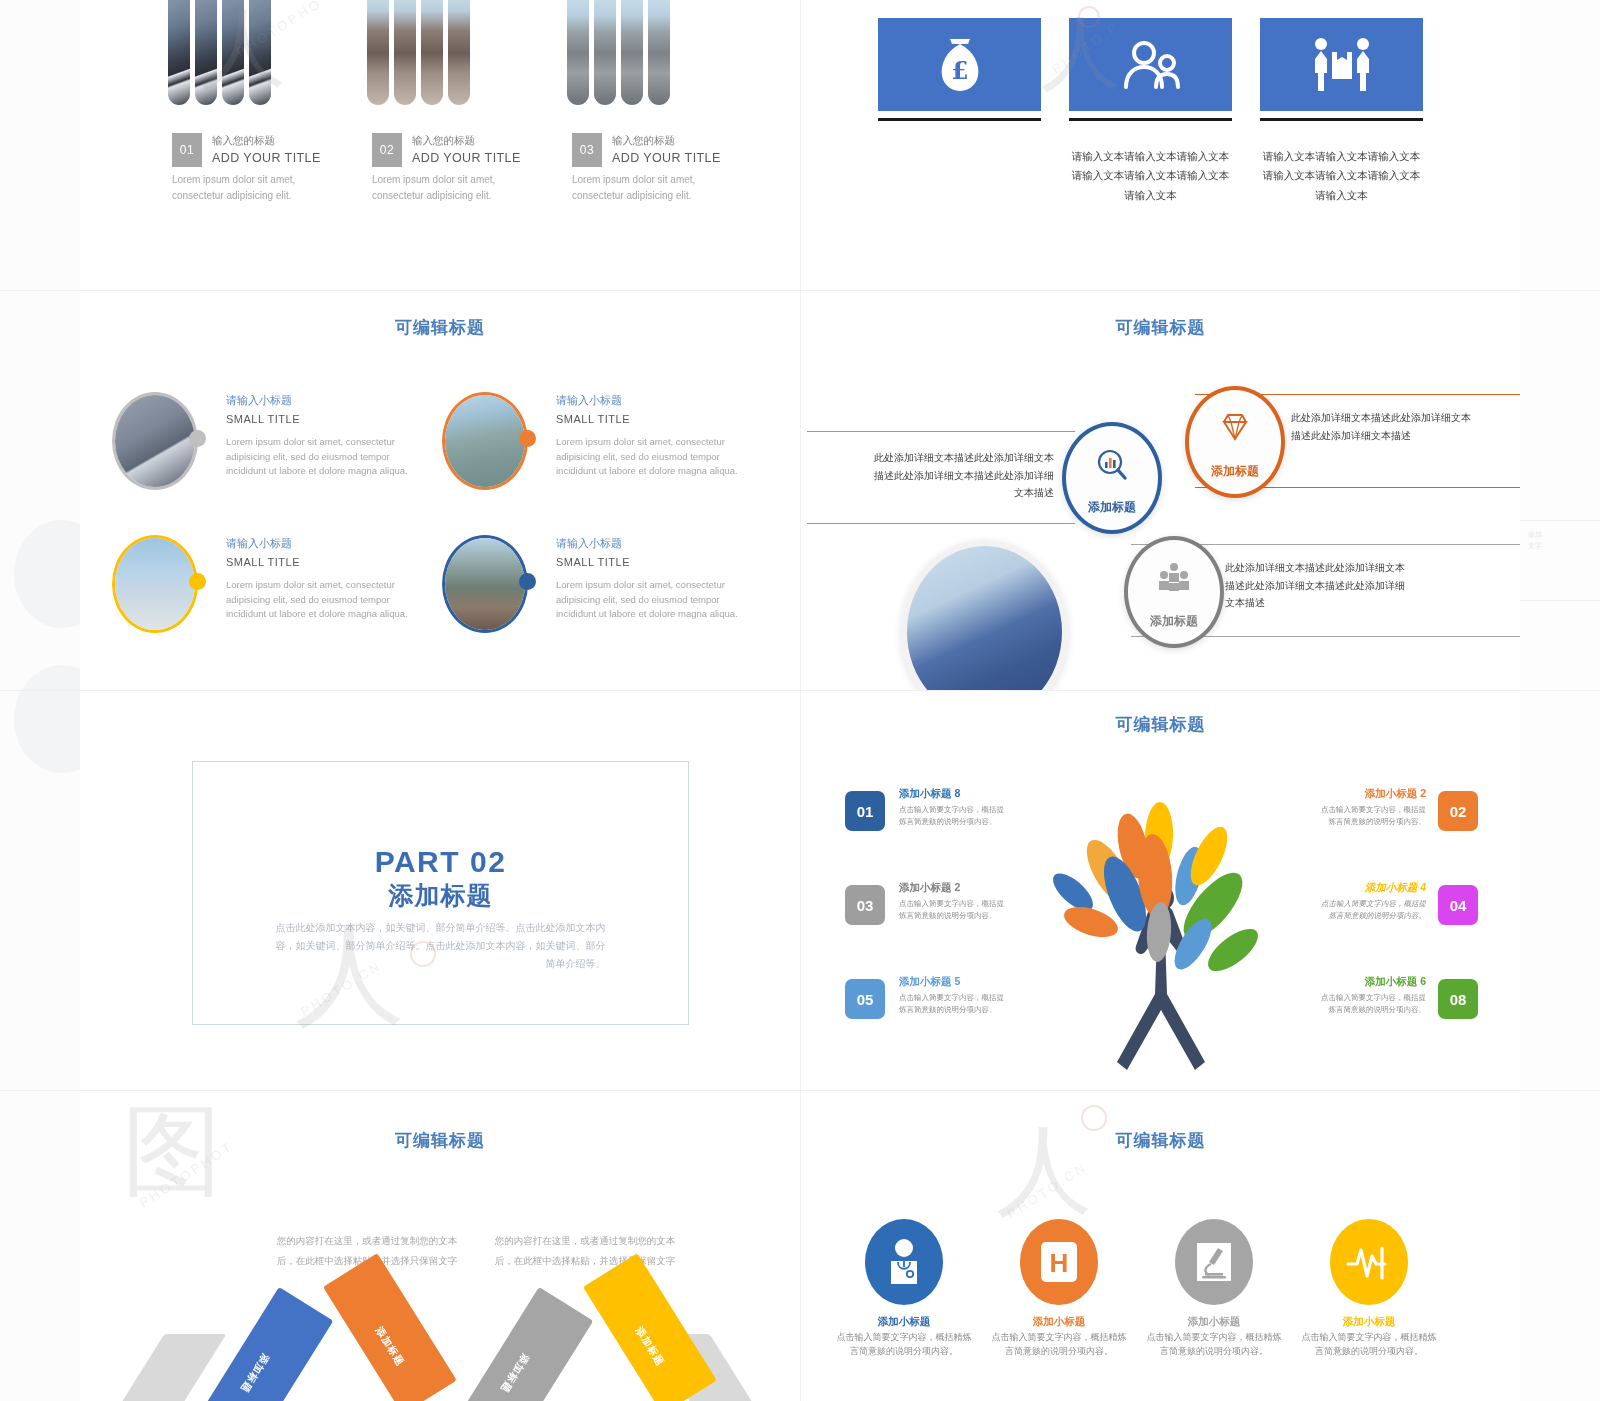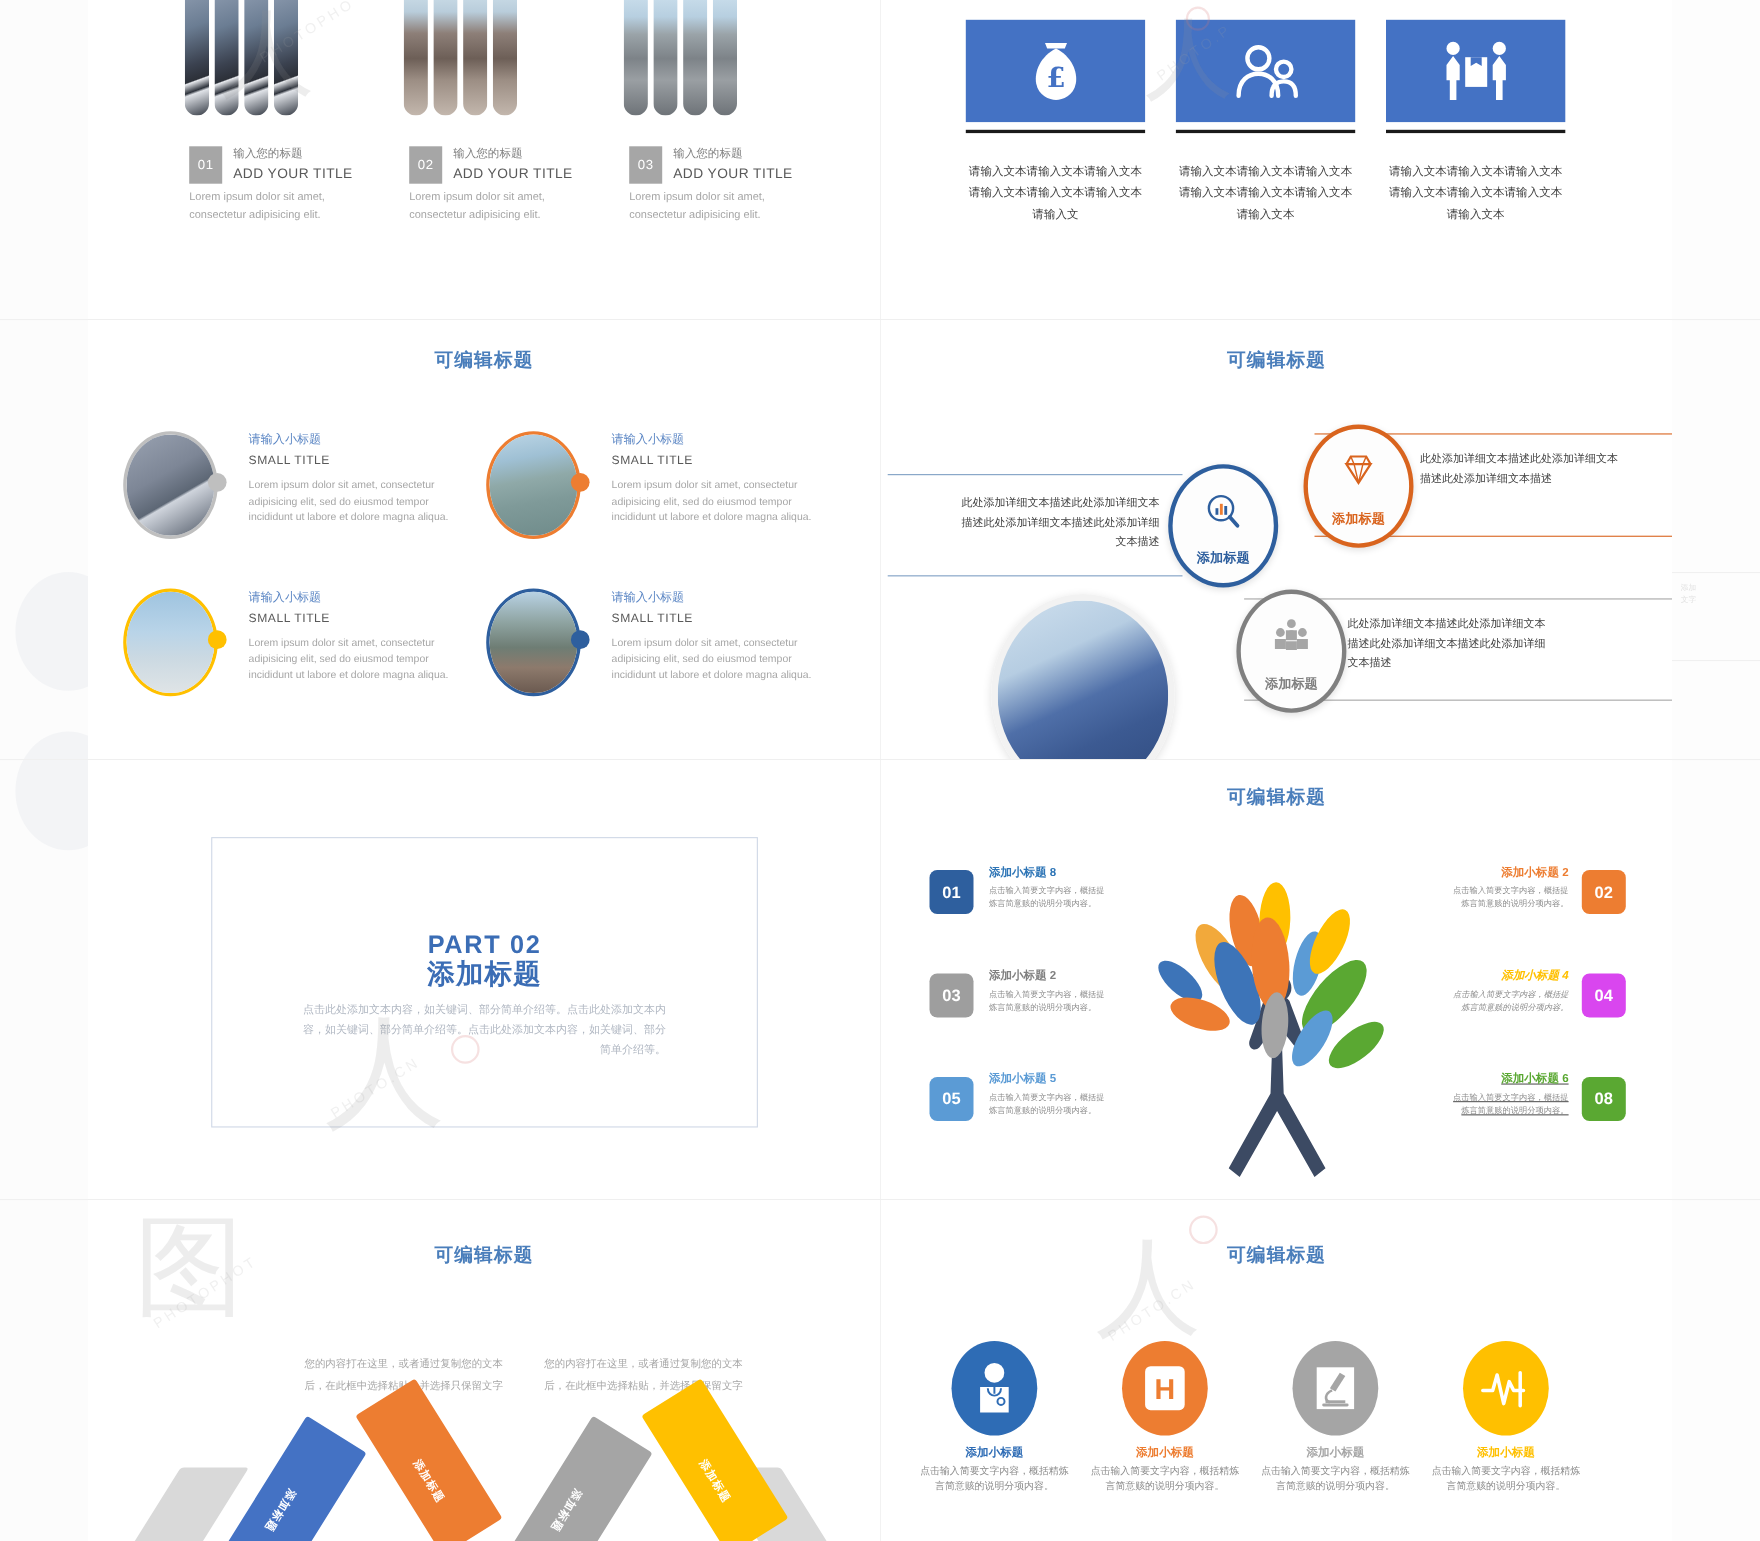--- a/index.html
+++ b/index.html
@@ -70,21 +70,21 @@
   .ring .lbl{font-size:12px;font-weight:700;margin-bottom:14px;}
   .ring .gl{position:absolute;top:22px;font-size:24px;}
   .rtxt{position:absolute;font-size:10px;color:#404040;line-height:1.75;width:185px;}
   .rline{position:absolute;height:1px;}
   .photo-oval{position:absolute;width:155px;height:172px;border-radius:50%;
         border:6px solid #f2f2f2;box-shadow:0 2px 9px rgba(0,0,0,.12);overflow:hidden;
         background:linear-gradient(155deg,#cfe0ee 0%,#b6cde2 30%,#4f6fa8 52%,#3c5a92 70%,#2f4a7d 100%);}
 
   
   .framebox{position:absolute;border:1px solid #cfd8e6;background:#fff;}
-  .part{font-size:23px;color:#3b6db5;font-weight:700;letter-spacing:1.5px;text-align:center;line-height:1.15;}
+  .part{font-size:30px;color:#3b6db5;font-weight:700;letter-spacing:1.5px;text-align:center;line-height:1.15;}
   .part-cn{font-size:25px;color:#3b6db5;font-weight:700;text-align:center;letter-spacing:1px;line-height:1.2;}
   .part-dsc{font-size:10px;color:#b0b7c2;text-align:right;line-height:1.8;width:330px;margin:9px auto 0;}
 
   
   .tnum{position:absolute;width:40px;height:40px;border-radius:7px;color:#fff;
         display:flex;align-items:center;justify-content:center;font-size:15px;font-weight:700;}
   .titem{position:absolute;width:112px;}
   .titem .h{font-size:10.5px;font-weight:700;line-height:1.5;}
   .titem .b{font-size:7.5px;color:#8c8c8c;line-height:1.6;margin-top:2px;}
 
@@ -216,21 +216,20 @@
 
       <div class="icard" style="left:77px;top:18px;">
         <div class="box">
           <svg width="46" height="56" viewBox="0 0 46 56">
             <path d="M15 7 L13 2 L33 2 L31 7 Z" fill="#fff"></path>
             <path d="M23 7 C9 14 3 28 5 39 C7 50 17 54 23 54 C29 54 39 50 41 39 C43 28 37 14 23 7 Z" fill="#fff"></path>
             <text x="23" y="42" font-size="25" font-family="DejaVu Serif, serif" fill="#4472c4" text-anchor="middle" font-weight="bold">£</text>
           </svg>
         </div>
         <div class="rule"></div>
-        <div class="body">请输入文本请输入文本请输入文本请输入文本请输入文本请输入文本请输入文</div>
       </div>
 
       <div class="icard" style="left:268px;top:18px;">
         <div class="box">
           <svg width="62" height="48" viewBox="0 0 62 48">
             <circle cx="24" cy="12" r="10" fill="none" stroke="#fff" stroke-width="4"></circle>
             <path d="M6 46 C6 32 15 26 24 26 C33 26 42 32 42 46" fill="none" stroke="#fff" stroke-width="4" stroke-linecap="round"></path>
             <circle cx="47" cy="22" r="7" fill="none" stroke="#fff" stroke-width="4"></circle>
             <path d="M36 46 C36 36 41 33 47 33 C53 33 58 36 58 46" fill="none" stroke="#fff" stroke-width="4" stroke-linecap="round"></path>
           </svg>
@@ -421,21 +420,21 @@
         <div class="b">点击输入简要文字内容，概括提炼言简意赅的说明分项内容。</div>
       </div>
 
       <div class="tnum" style="left:637px;top:194px;background:#d946ef;">04</div>
       <div class="titem" style="left:513px;top:189px;text-align:right;font-style:italic;">
         <div class="h" style="color:#ffc000;">添加小标题 4</div>
         <div class="b">点击输入简要文字内容，概括提炼言简意赅的说明分项内容。</div>
       </div>
 
       <div class="tnum" style="left:637px;top:288px;background:#5aa832;">08</div>
-      <div class="titem" style="left:513px;top:283px;text-align:right;text-decoration:underline;">
+      <div class="titem" style="left:513px;top:283px;text-align:right;">
         <div class="h" style="color:#5aa832;">添加小标题 6</div>
         <div class="b">点击输入简要文字内容，概括提炼言简意赅的说明分项内容。</div>
       </div>
     </div>
 
     <div class="slide" style="left:0;top:1091px;width:720px;height:310px;">
       <div class="stitle" style="margin-top:38px;">可编辑标题</div>
 
       <div class="zdesc" style="left:192px;top:140px;">您的内容打在这里，或者通过复制您的文本后，在此框中选择粘贴，并选择只保留文字</div>
       <div class="zdesc" style="left:410px;top:140px;">您的内容打在这里，或者通过复制您的文本后，在此框中选择粘贴，并选择只保留文字</div>

